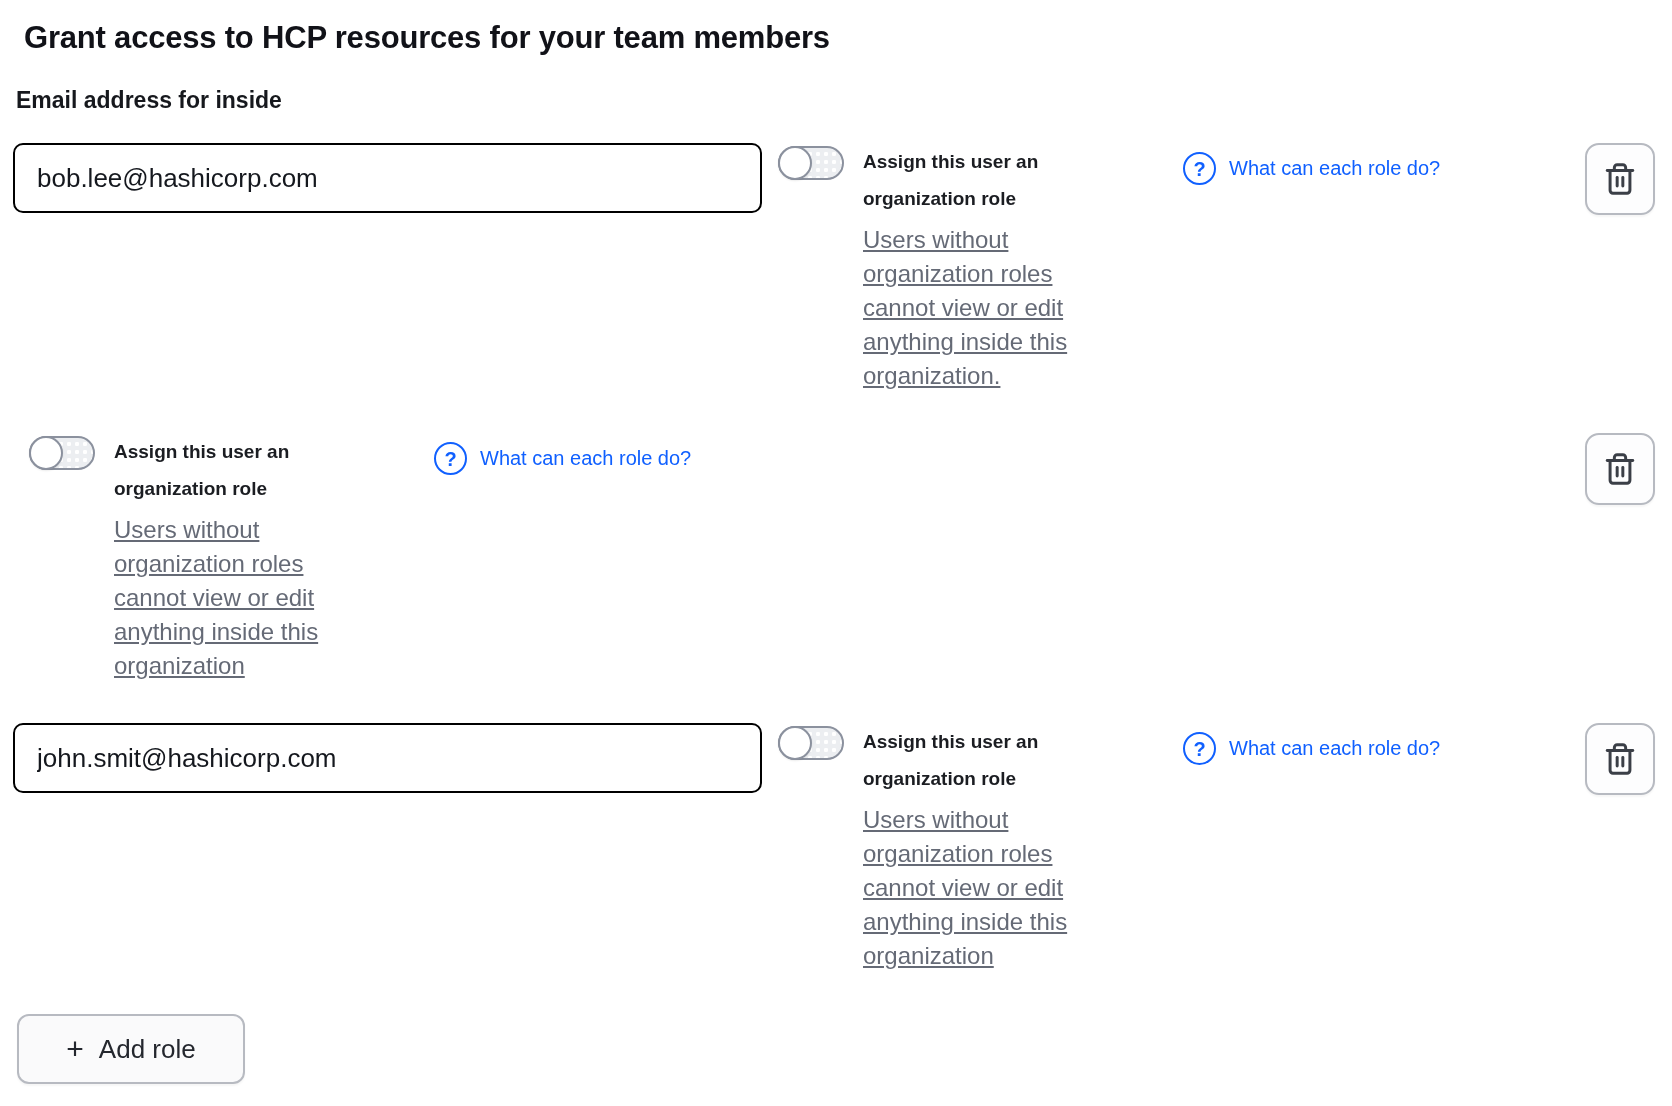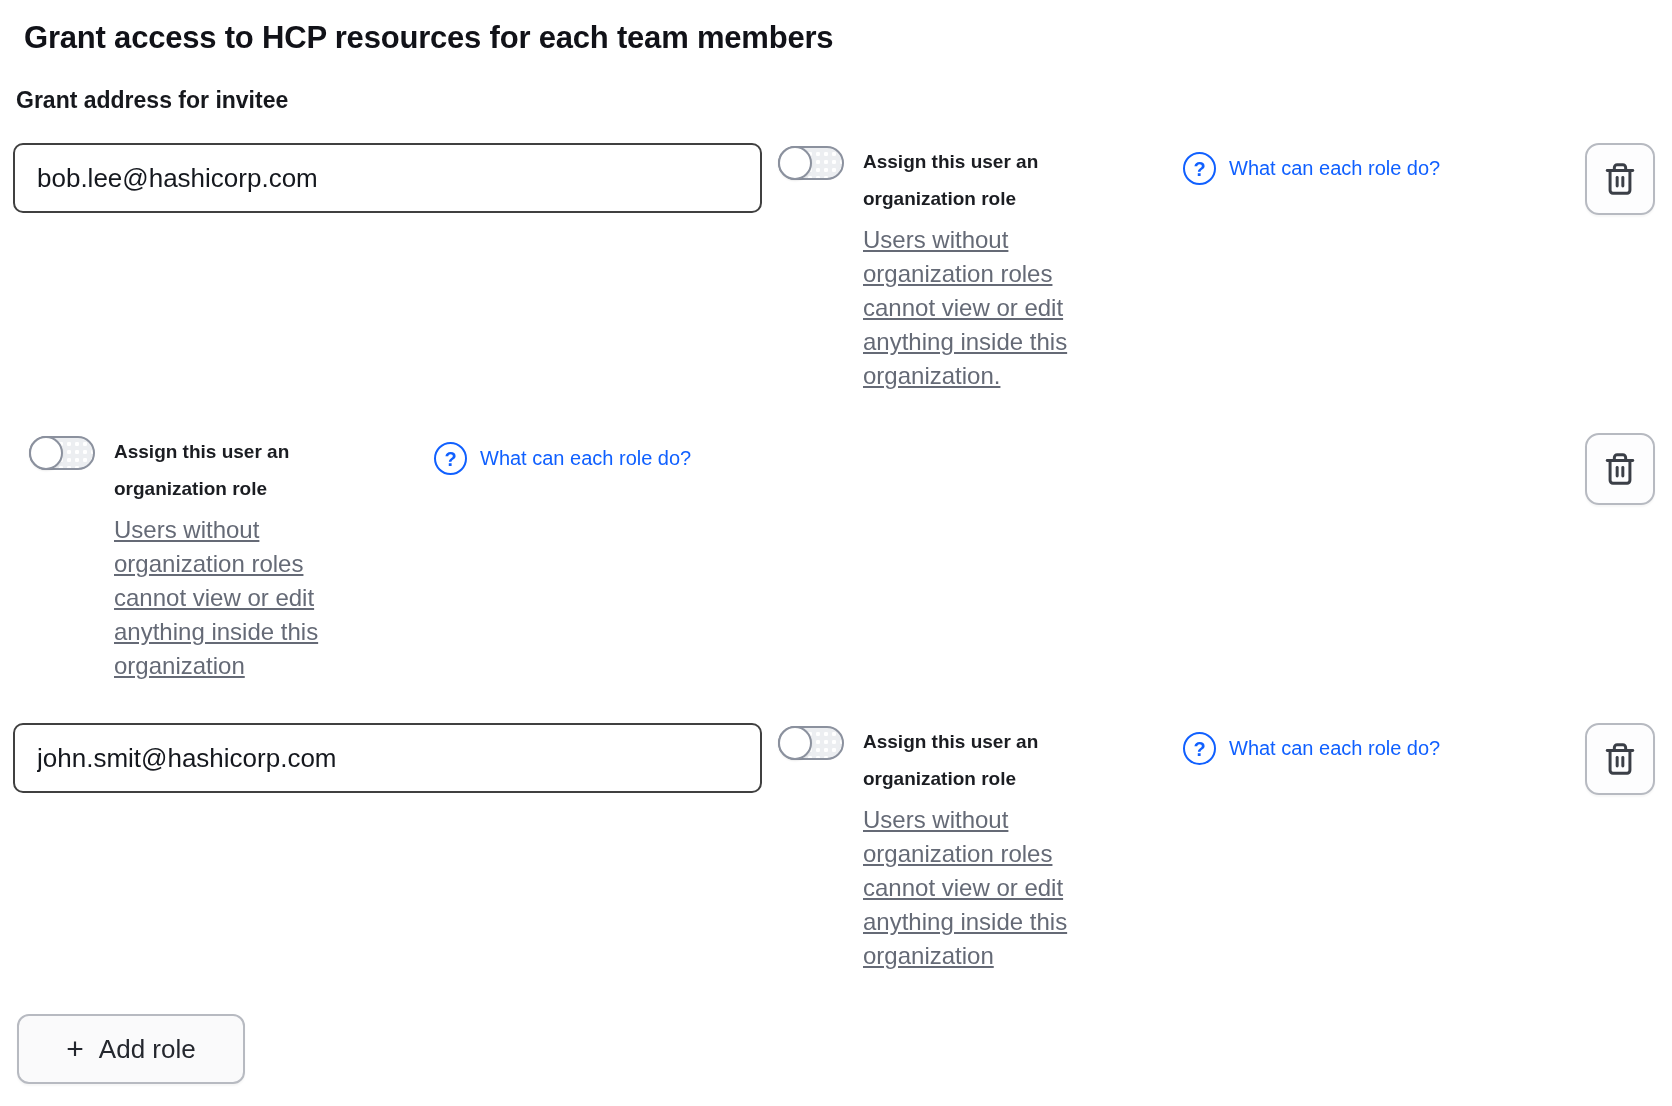--- a/index.html
+++ b/index.html
@@ -19,21 +19,21 @@
   }
   .email-label {
     margin: 0 0 29px 3px;
     font-size: 23px; font-weight: 700; line-height: 27px; color: #16181d;
   }
 
   .row { display: flex; align-items: flex-start; margin-bottom: 40px; }
 
   .email-input {
     width: 749px; height: 70px; flex: 0 0 749px;
-    border: 2px solid #404040; border-radius: 10px;
+    border: 2px solid #000000; border-radius: 10px;
     padding: 0 22px; font-size: 26px; color: #15181e;
     font-family: "Liberation Sans", "DejaVu Sans", sans-serif;
     background: #ffffff; outline: none;
   }
 
   .toggle {
     position: relative; margin-left: 16px; margin-top: 3px;
     width: 66px; height: 34px; flex: 0 0 66px;
     border: 2px solid #8b919e; border-radius: 17px;
     background-color: #eceef1;
@@ -95,23 +95,23 @@
     font-size: 30px; font-weight: 400; line-height: 1; margin-right: 15px;
     color: #24272e;
   }
   .add-user-btn .add-label { font-size: 26px; font-weight: 400; }
 </style>
 </head>
 <body>
 
 <div class="container">
 
-  <h1 class="page-title">Grant access to HCP resources for each team members</h1>
+  <h1 class="page-title">Grant access to HCP resources for your team members</h1>
 
-  <div class="email-label">Grant address for invitee</div>
+  <div class="email-label">Email address for inside</div>
 
   <div>
 
     <div class="row">
       <input class="email-input" type="text" value="bob.lee@hashicorp.com" style="">
       <div class="toggle" role="switch" aria-checked="false">
         <div class="knob"></div>
       </div>
       <div class="role-block">
         <div class="role-label">Assign this user an organization role</div>

